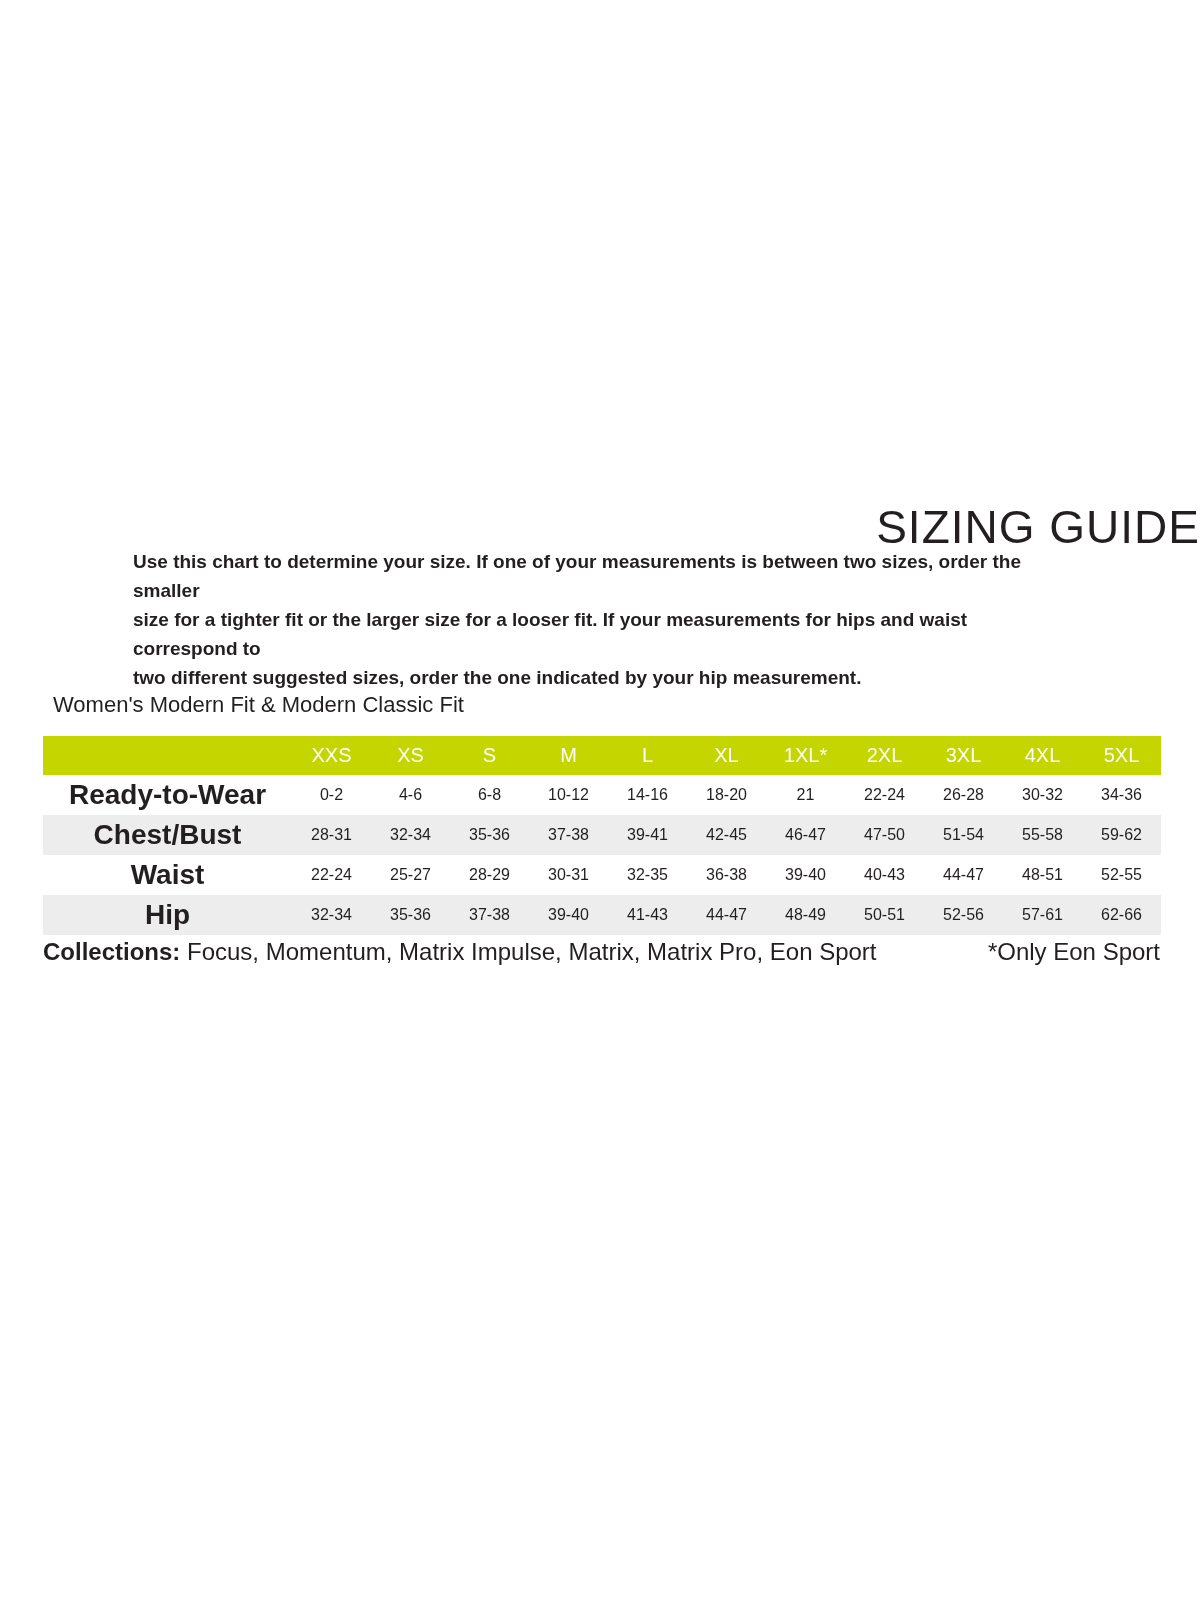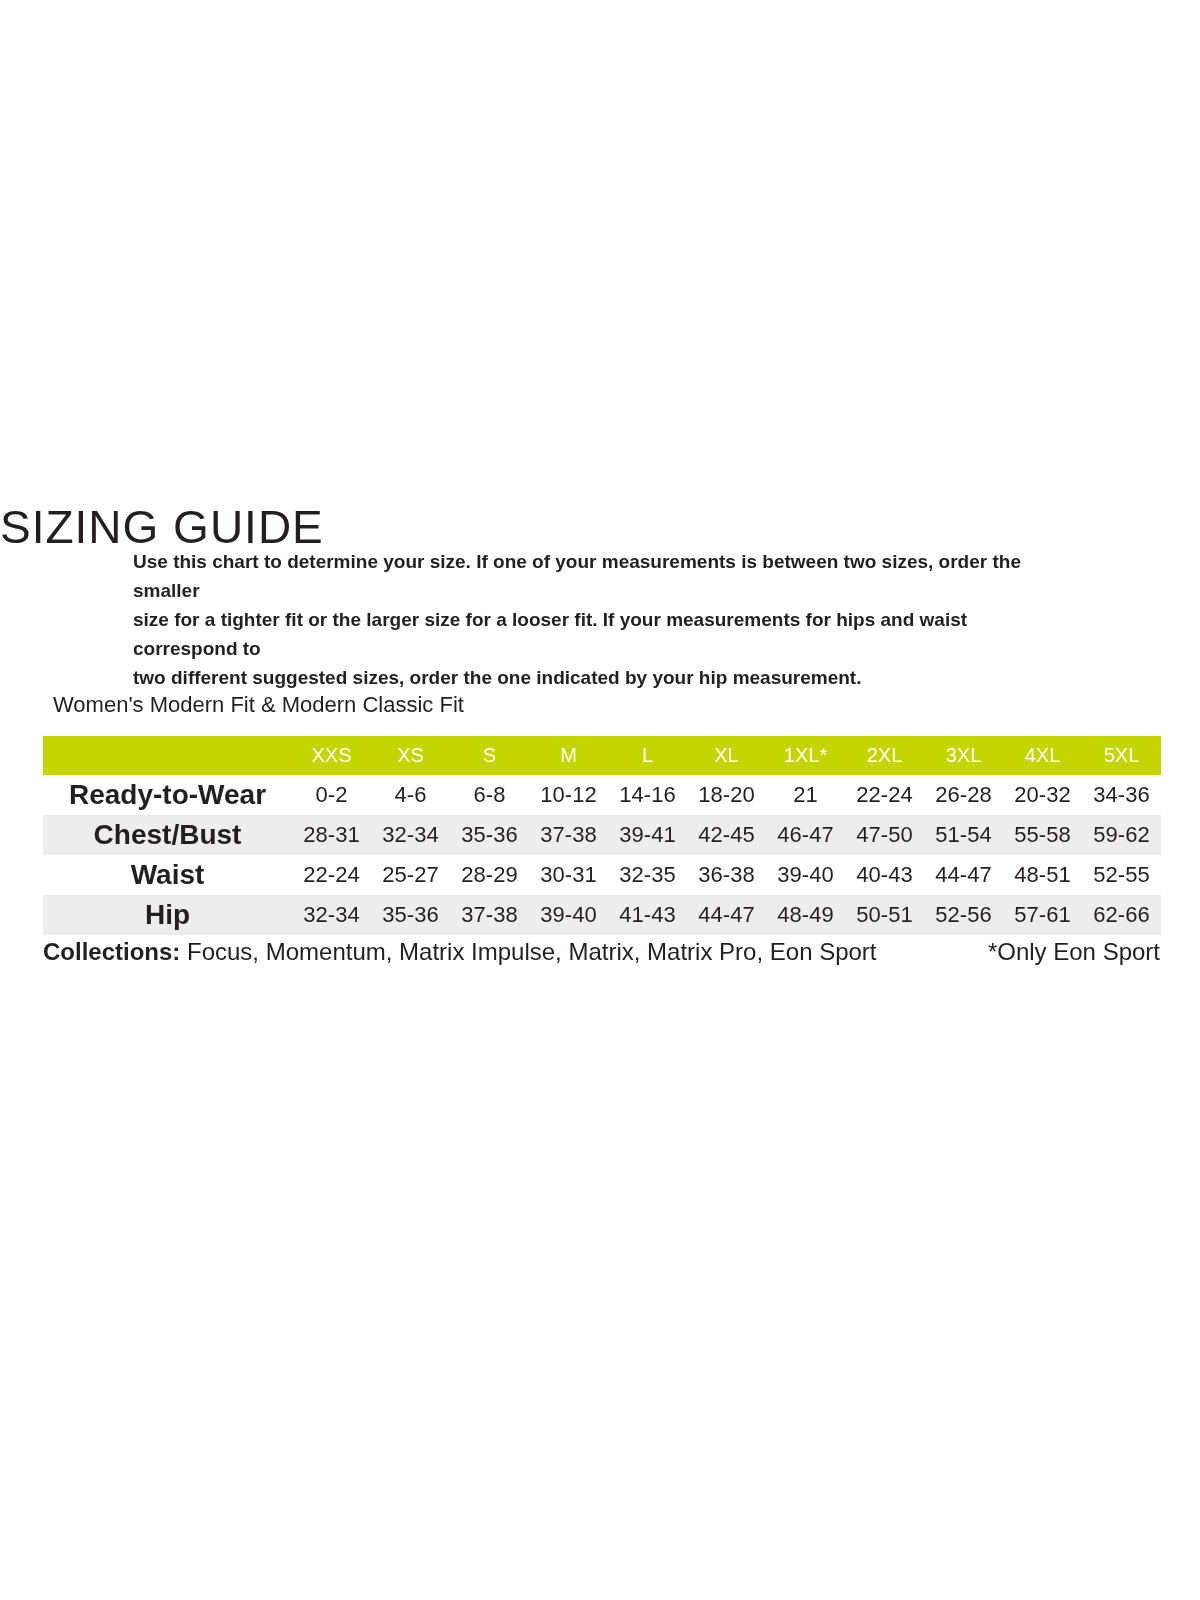--- a/index.html
+++ b/index.html
@@ -6,21 +6,21 @@
   .doc {
     position:relative;
     width:1200px; height:1600px;
     background:#ffffff;
     font-family:"Liberation Sans", sans-serif;
     color:#231f20;
     overflow:hidden;
   }
   .title {
     position:absolute; top:469px; left:0; width:100%;
-    text-align:left;
+    text-align:right;
     font-size:46px; font-weight:400; letter-spacing:1px;
     color:#231f20;
   }
   .intro {
     position:absolute; top:547px; left:133px; width:940px;
     font-size:19px; line-height:29px; font-weight:700;
   }
   .section-heading {
     position:absolute; top:692px; left:53px;
     font-size:22px; font-weight:400;
@@ -36,21 +36,21 @@
     margin-top:16px;
   }
   table.size-table thead th {
     height:39px;
     background:var(--header-bg);
     color:var(--header-text);
     font-weight:400; font-size:20px;
   }
   table.size-table tbody tr { height:40px; }
   table.size-table tbody tr.alt { background:var(--row-alt-bg); }
-  table.size-table tbody td { font-size:22px; }
+  table.size-table tbody td { font-size:16px; }
   table.size-table tbody td.row-label { font-weight:700; font-size:28px; }
   .footer {
     position:absolute; top:938px; left:43px; width:1117px;
     display:flex; justify-content:space-between;
     font-size:24px;
   }
   .footer .collections-label { font-weight:700; }
 </style>
 </head>
 <body>
@@ -103,21 +103,21 @@
         <td class="row-label">Ready-to-Wear</td>
         <td>0-2</td>
         <td>4-6</td>
         <td>6-8</td>
         <td>10-12</td>
         <td>14-16</td>
         <td>18-20</td>
         <td>21</td>
         <td>22-24</td>
         <td>26-28</td>
-        <td>20-32</td>
+        <td>30-32</td>
         <td>34-36</td>
       </tr>
       <tr class="alt">
         <td class="row-label">Chest/Bust</td>
         <td>28-31</td>
         <td>32-34</td>
         <td>35-36</td>
         <td>37-38</td>
         <td>39-41</td>
         <td>42-45</td>

